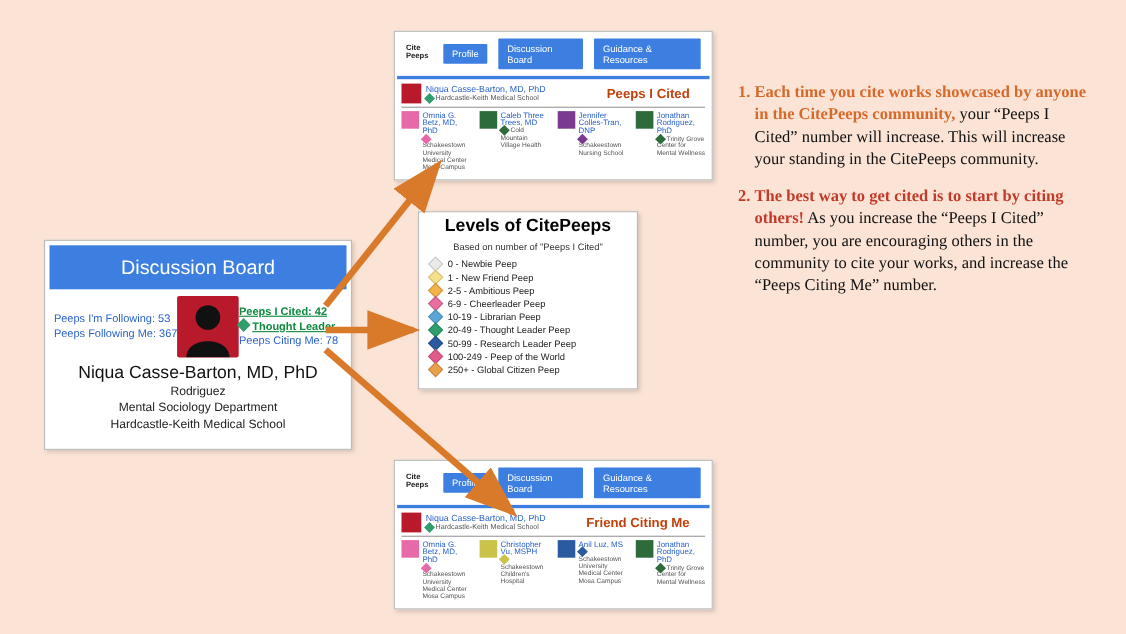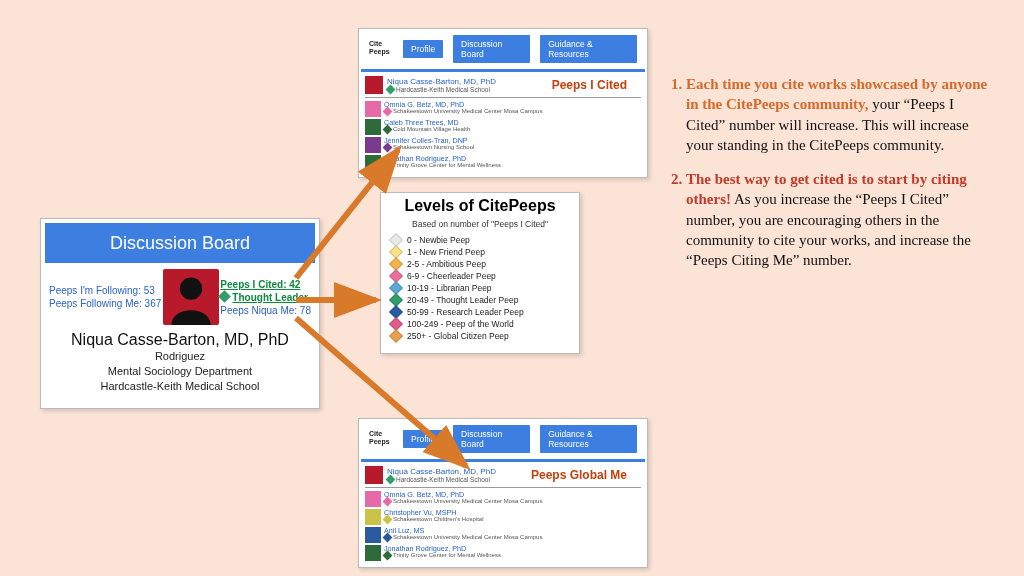--- a/index.html
+++ b/index.html
@@ -18,21 +18,21 @@
   }
   
   .profile-card { left: 40px; top: 218px; width: 280px; padding-bottom: 10px; }
   .profile-header {
     height: 40px; margin: 4px 4px 0 4px;
     display: flex; align-items: center; justify-content: center;
     background: #3d7fe0; color: #fff; font-size: 18px; font-weight: 400;
     position: relative;
   }
   .profile-body { padding: 6px 8px 4px 8px; text-align:center; }
-  .profile-row { display:flex; align-items:center; justify-content:space-between; font-size:10px; color:#2a62c9; }
+  .profile-row { display:flex; align-items:center; font-size:10px; color:#2a62c9; }
   .profile-avatar {
     width:56px;height:56px;background:#b8192b;border-radius:2px;
     display:flex;align-items:flex-end;justify-content:center;overflow:hidden;
   }
   .profile-stats-l, .profile-stats-r { display:flex; flex-direction:column; gap:2px; text-align:left; min-width:88px;}
   .profile-stats-r { text-align:left; align-items:flex-start; }
   .stat { white-space:nowrap; }
   .stat.green{ color:#0c8a3e; font-weight:bold;text-decoration:underline;}
   .name { margin-top:6px; font-size:16px; color:#111; }
   .prof-sub { font-size:11px; color:#222; line-height:1.35; }
@@ -47,21 +47,21 @@
     background:#3d7fe0;color:#fff;padding:4px 8px;font-size:8.5px;border-radius:1px;
   }
   .mini .line { height:3px;background:#3d7fe0;margin:0 2px; }
   .mini .body { padding:4px 6px 6px 6px; }
   .mini .header-row{display:flex;align-items:center;justify-content:space-between;border-bottom:1px solid #999;padding-bottom:3px;margin-bottom:3px;}
   .mini .me{display:flex;align-items:center;gap:4px;}
   .mini .me .av{width:18px;height:18px;background:#b8192b;}
   .mini .me .nm{font-size:8px;color:#2a62c9;}
   .mini .me .sub{font-size:6.5px;color:#555;}
   .mini .panel-title{font-size:12px;font-weight:bold;color:#c2410c;padding:0 14px;}
-  .mini .grid{display:grid;grid-template-columns:1fr;gap:2px 8px;}
+  .mini .grid{display:grid;grid-template-columns:1fr 1fr 1fr 1fr;gap:2px 8px;}
   .peep{display:flex;gap:3px;align-items:flex-start;}
   .peep .pa{width:16px;height:16px;flex:none;}
   .peep .pn{font-size:7.2px;color:#2a62c9;line-height:1;}
   .peep .ps{font-size:6px;color:#555;line-height:1.1;}
   .gem{width:7px;height:7px;display:inline-block;transform:rotate(45deg);margin-right:2px;vertical-align:middle;}
 
   
   .levels { left:380px; top:192px; width:200px; padding:4px 10px 10px; text-align:center;}
   .lv-title{font-size:16px;font-weight:bold;line-height:1.1;}
   .lv-sub{font-size:8.5px;color:#333;margin:4px 0 6px;}
@@ -96,21 +96,21 @@
       </div>
       <div class="profile-avatar">
         <svg viewBox="0 0 40 40" width="100%" height="100%">
             <circle cx="20" cy="14" r="8" fill="#111"></circle>
             <path d="M6 40 C6 26 34 26 34 40 Z" fill="#111"></path>
           </svg>
       </div>
       <div class="profile-stats-r">
         <span class="stat green"><span>Peeps I Cited:</span> <span>42</span></span>
         <span class="stat green"><span style="display:inline-block;width:9px;height:9px;background:#2f9e6a;transform:rotate(45deg);margin-right:3px"></span><span>Thought Leader</span></span>
-        <span class="stat"><span>Peeps Niqua Me:</span> <span>78</span></span>
+        <span class="stat"><span>Peeps Citing Me:</span> <span>78</span></span>
       </div>
     </div>
     <div class="name">Niqua Casse-Barton, MD, PhD</div>
     <div class="prof-sub">Rodriguez</div>
     <div class="prof-sub">Mental Sociology Department</div>
     <div class="prof-sub">Hardcastle-Keith Medical School</div>
   </div>
 </div>
 
 <div class="card mini" style="left:358px;top:28px;width:290px">
@@ -218,21 +218,21 @@
   <div class="line"></div>
   <div class="body">
     <div class="header-row">
       <div class="me">
         <div class="av"></div>
         <div>
           <div class="nm">Niqua Casse-Barton, MD, PhD</div>
           <div class="sub"><span class="gem" style="background:#2f9e6a"></span><span>Hardcastle-Keith Medical School</span></div>
         </div>
       </div>
-      <div class="panel-title">Peeps Global Me</div>
+      <div class="panel-title">Friend Citing Me</div>
     </div>
     <div class="grid" id="citing-grid">
         <div class="peep">
           <div class="pa" style="background:#e76aa8"></div>
           <div>
             <div class="pn">Omnia G. Betz, MD, PhD</div>
             <div class="ps"><span class="gem" style="background:#e76aa8"></span>Schakeestown University Medical Center Mosa Campus</div>
           </div>
         </div>
         <div class="peep">

